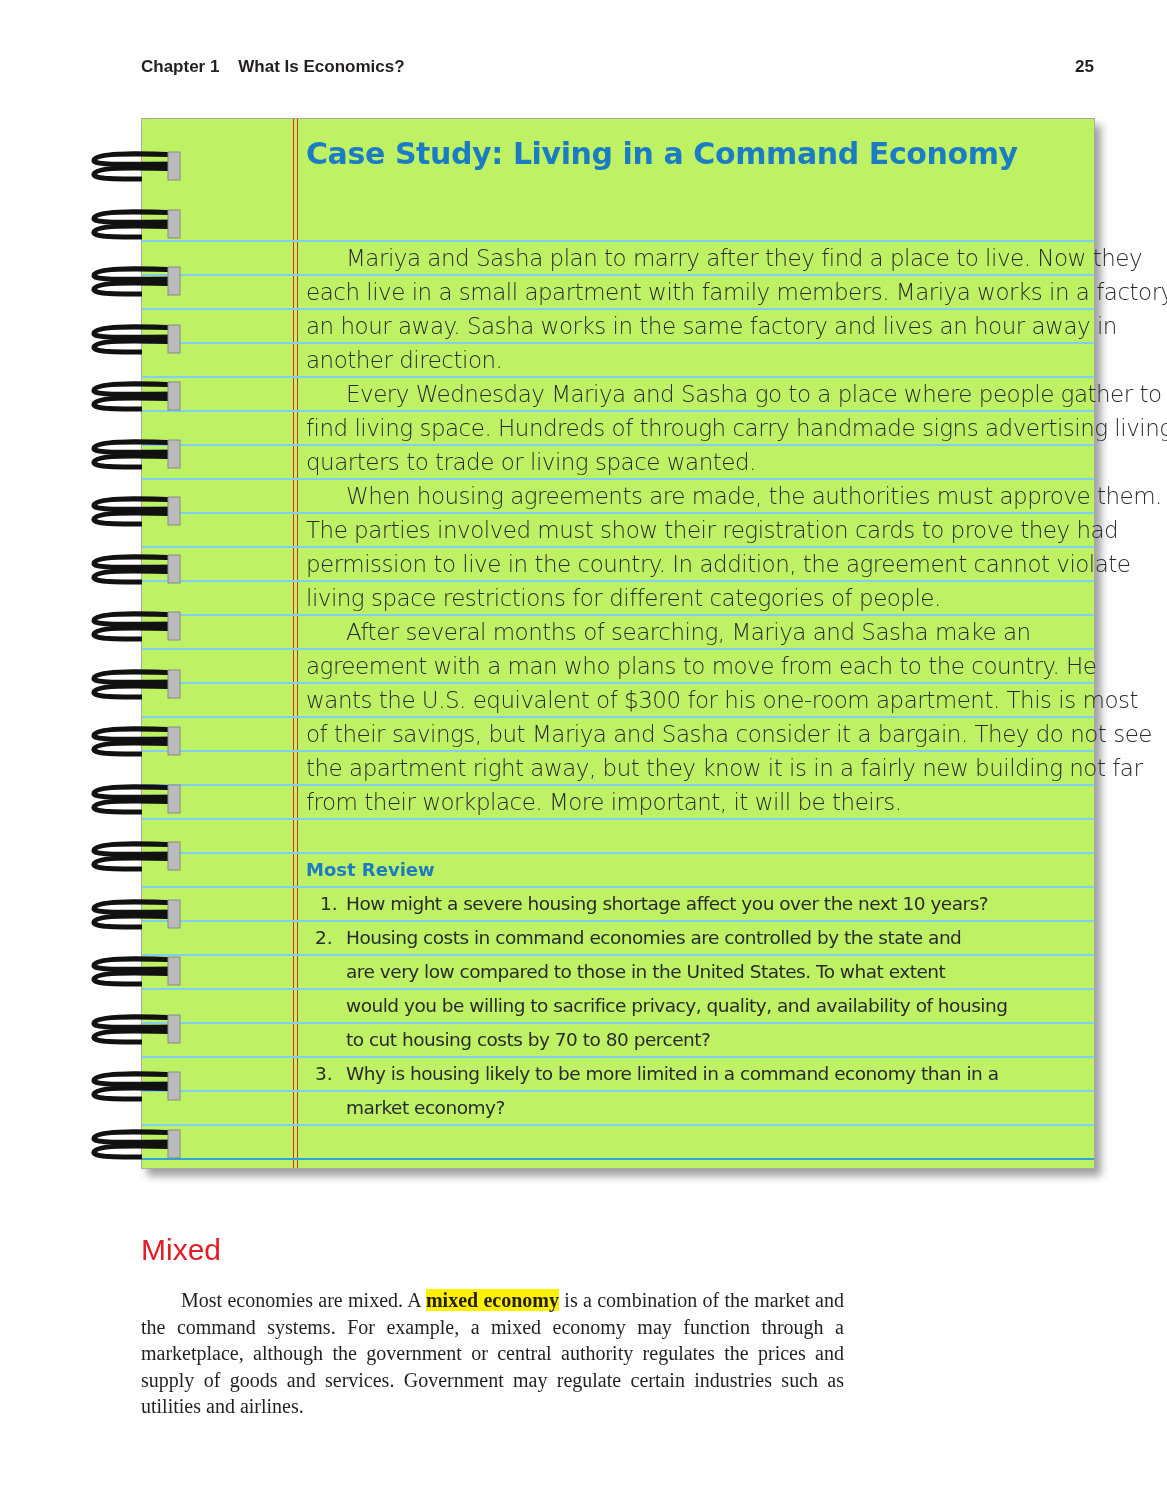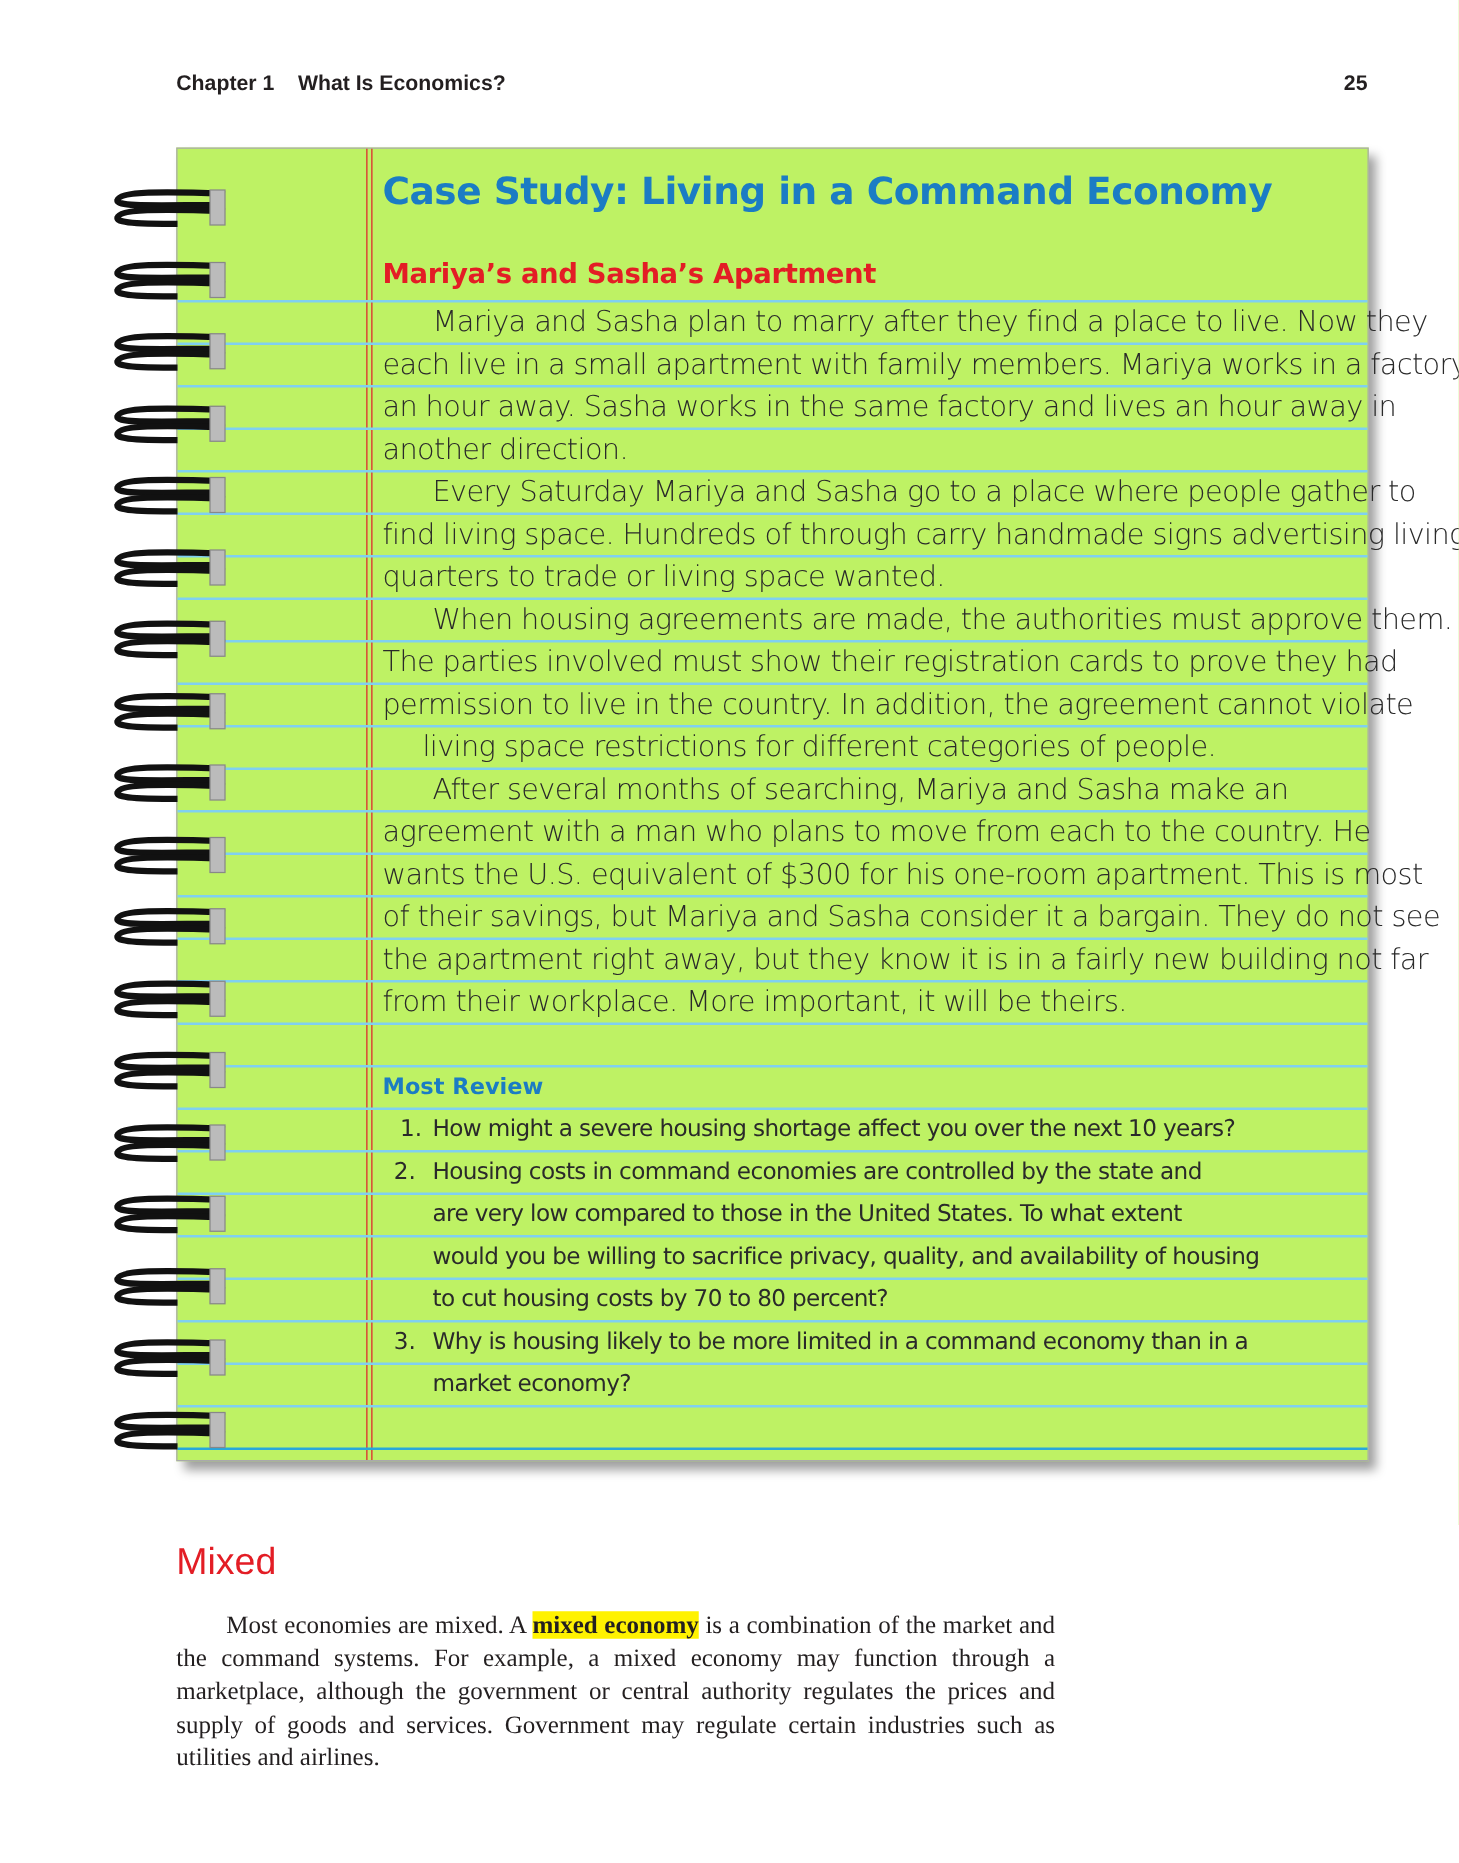--- a/index.html
+++ b/index.html
@@ -28,33 +28,32 @@
 
 <div class="running-head">
   <span class="chap" style="white-space:pre">Chapter 1    What Is Economics?</span>
   <span class="pg">25</span>
 </div>
 
 <div class="paper" id="paper">
   <div class="margin1"></div>
   <div class="margin2"></div>
   <div class="title">Case Study: Living in a Command Economy</div>
-  <div class="subtitle">Mariya’s and Sasha’s Apartment</div>
   <div id="lines">
       <div class="line indent" style="top: 126px;">Mariya and Sasha plan to marry after they find a place to live. Now they</div>
       <div class="line" style="top: 160px;">each live in a small apartment with family members. Mariya works in a factory</div>
       <div class="line" style="top: 194px;">an hour away. Sasha works in the same factory and lives an hour away in</div>
       <div class="line" style="top: 228px;">another direction.</div>
-      <div class="line indent" style="top: 262px;">Every Saturday Mariya and Sasha go to a place where people gather to</div>
+      <div class="line indent" style="top: 262px;">Every Wednesday Mariya and Sasha go to a place where people gather to</div>
       <div class="line" style="top: 296px;">find living space. Hundreds of through carry handmade signs advertising living</div>
       <div class="line" style="top: 330px;">quarters to trade or living space wanted.</div>
       <div class="line indent" style="top: 364px;">When housing agreements are made, the authorities must approve them.</div>
       <div class="line" style="top: 398px;">The parties involved must show their registration cards to prove they had</div>
       <div class="line" style="top: 432px;">permission to live in the country. In addition, the agreement cannot violate</div>
-      <div class="line" style="top: 466px; margin-left: 32px;">living space restrictions for different categories of people.</div>
+      <div class="line" style="top: 466px;">living space restrictions for different categories of people.</div>
       <div class="line indent" style="top: 500px;">After several months of searching, Mariya and Sasha  make an</div>
       <div class="line" style="top: 534px;">agreement with a man who plans to move from each to the country. He</div>
       <div class="line" style="top: 568px;">wants the U.S. equivalent of $300 for his one-room apartment. This is most</div>
       <div class="line" style="top: 602px;">of their savings, but Mariya and Sasha consider it a bargain. They do not see</div>
       <div class="line" style="top: 636px;">the apartment right away, but they know it is in a fairly new building not far</div>
       <div class="line" style="top: 670px;">from their workplace. More important, it will be theirs.</div>
     </div>
   <div class="review-head">Most Review</div>
   <div id="questions">
       <div class="num" style="top: 774px;">1.</div>

